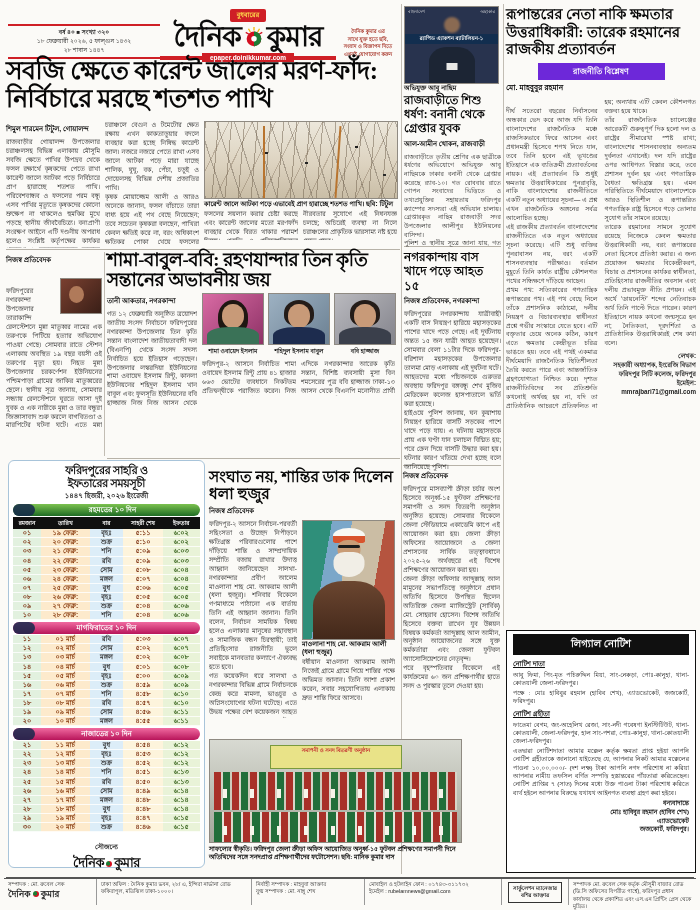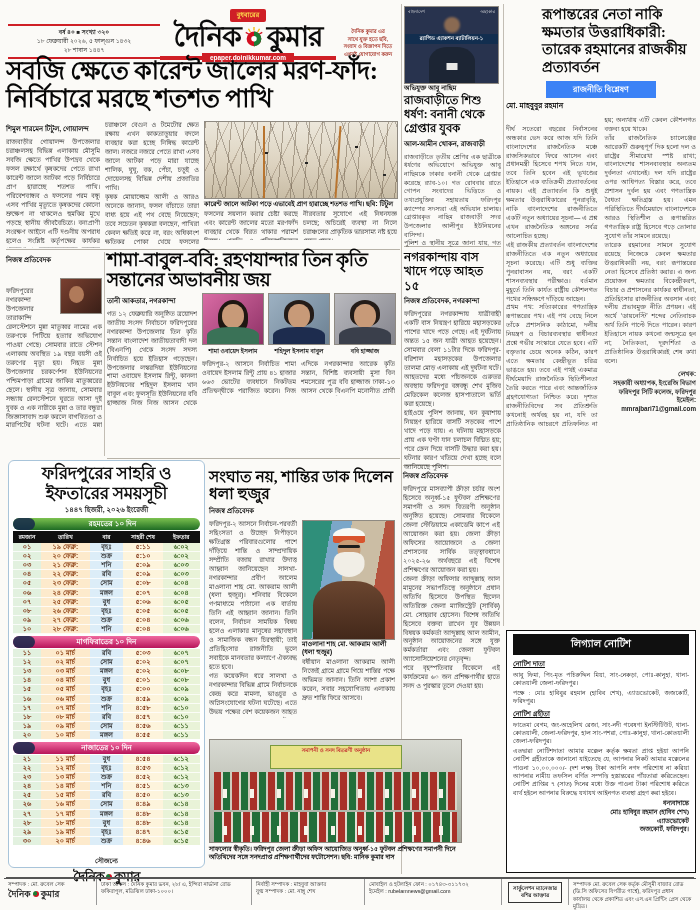--- a/index.html
+++ b/index.html
@@ -62,21 +62,21 @@
   .portrait .torso{position:absolute;bottom:-1px;left:50%;transform:translateX(-50%);width:52px;height:18px;border-radius:45% 45% 0 0;}
   .p1{background:linear-gradient(135deg,#d96ba4,#8e3266);} .p1 .hair{height:34px;background:#1f1712;} .p1 .torso{background:#3a7257;}
   .p2{background:linear-gradient(135deg,#9db1c2,#6c8193);} .p2 .torso{background:#1d2c4e;}
   .p3{background:linear-gradient(135deg,#b9b9be,#84848c);} .p3 .torso{background:#3a3f4b;}
   .port-cap{font-size:6px;font-weight:bold;margin-top:1px;}
   #shama .subrow{display:flex;gap:5px;margin-top:3px;}
   #shama .subcol{width:94px;height:36px;}
   
   #prayer{position:absolute;left:8px;top:460px;width:197px;height:408px;background:#fff;
      border:1px solid #a8c4da;border-radius:6px;padding:3px 4px;box-sizing:border-box;}
-  .p-title{font-family:"Liberation Serif",serif;font-weight:900;font-size:17px;line-height:1.15;
+  .p-title{font-family:"Liberation Serif",serif;font-weight:900;font-size:11px;line-height:1.15;
      text-align:center;white-space:pre-line;letter-spacing:-0.3px;}
   .p-sub{text-align:center;font-size:7px;font-weight:bold;margin:1px 0 2px;color:#222;}
   .p-band{position:relative;height:12px;line-height:12px;border-radius:7px;color:#fff;font-size:7.2px;
      font-weight:bold;text-align:center;margin:2px 0 1px;overflow:hidden;}
   .p-band::before{content:"";position:absolute;left:0;top:0;width:22px;height:100%;
      background:#15284b;border-radius:0 10px 10px 0;opacity:.85;}
   .band-green{background:linear-gradient(180deg,#7cc24f,#1e6b24);padding-left:12px;}
   .band-pink{background:linear-gradient(180deg,#f06aa0,#b8155a);}
   table.p-table{width:100%;border-collapse:collapse;table-layout:fixed;}
   .p-table th{background:#101010;color:#fff;font-size:5.8px;font-weight:bold;padding:1px 0;}
@@ -132,22 +132,22 @@
   .acc-body{position:absolute;bottom:0;left:50%;transform:translateX(-50%);width:46px;height:36px;border-radius:40% 40% 0 0;background:#1c2534;}
   .acc-tag{position:absolute;bottom:13px;left:50%;transform:translateX(-50%);width:11px;height:7px;background:#e8e8e6;}
   #rajbari h2{font-size:11.5px;line-height:1.2;margin-top:2px;}
   #rajbari .body-text{height:94px;font-size:6.2px;}
   
   #bus{position:absolute;left:404px;top:250px;width:97px;height:214px;}
   #bus h2{font-size:12px;line-height:1.2;}
   #bus .body-text{height:164px;}
   
   #tarek{position:absolute;left:506px;top:6px;width:190px;height:618px;}
-  #tarek h2{font-size:14.5px;line-height:1.22;margin-left:36px;}
-  .tag-bar{display:block;margin:4px auto 2px;width:110px;background:#3b82f6;color:#fff;text-align:center;
+  #tarek h2{font-size:14.5px;line-height:1.22;}
+  .tag-bar{display:block;margin:4px auto 2px;width:127px;background:#6d28d9;color:#fff;text-align:center;
      font-size:8px;font-weight:bold;padding:2px 0;}
   #tarek .byline{text-align:left;font-size:7.5px;margin-bottom:4px;}
   .twocol{column-count:2;column-gap:7px;height:512px;overflow:hidden;font-size:6.3px;line-height:1.42;
      text-align:justify;color:#1c1c1c;white-space:pre-line;}
   .credit{font-size:6.3px;font-weight:bold;text-align:right;white-space:pre-line;line-height:1.4;
      break-inside:avoid;margin-top:4px;}
   
   #legal{position:absolute;left:506px;top:630px;width:190px;height:243px;border:1.5px solid #101010;
      background:#fff;padding:3px 6px;box-sizing:border-box;overflow:hidden;}
   #legal .lg-title{background:#101010;color:#fff;text-align:center;font-size:10px;font-weight:bold;padding:2px 0;margin-bottom:3px;}

